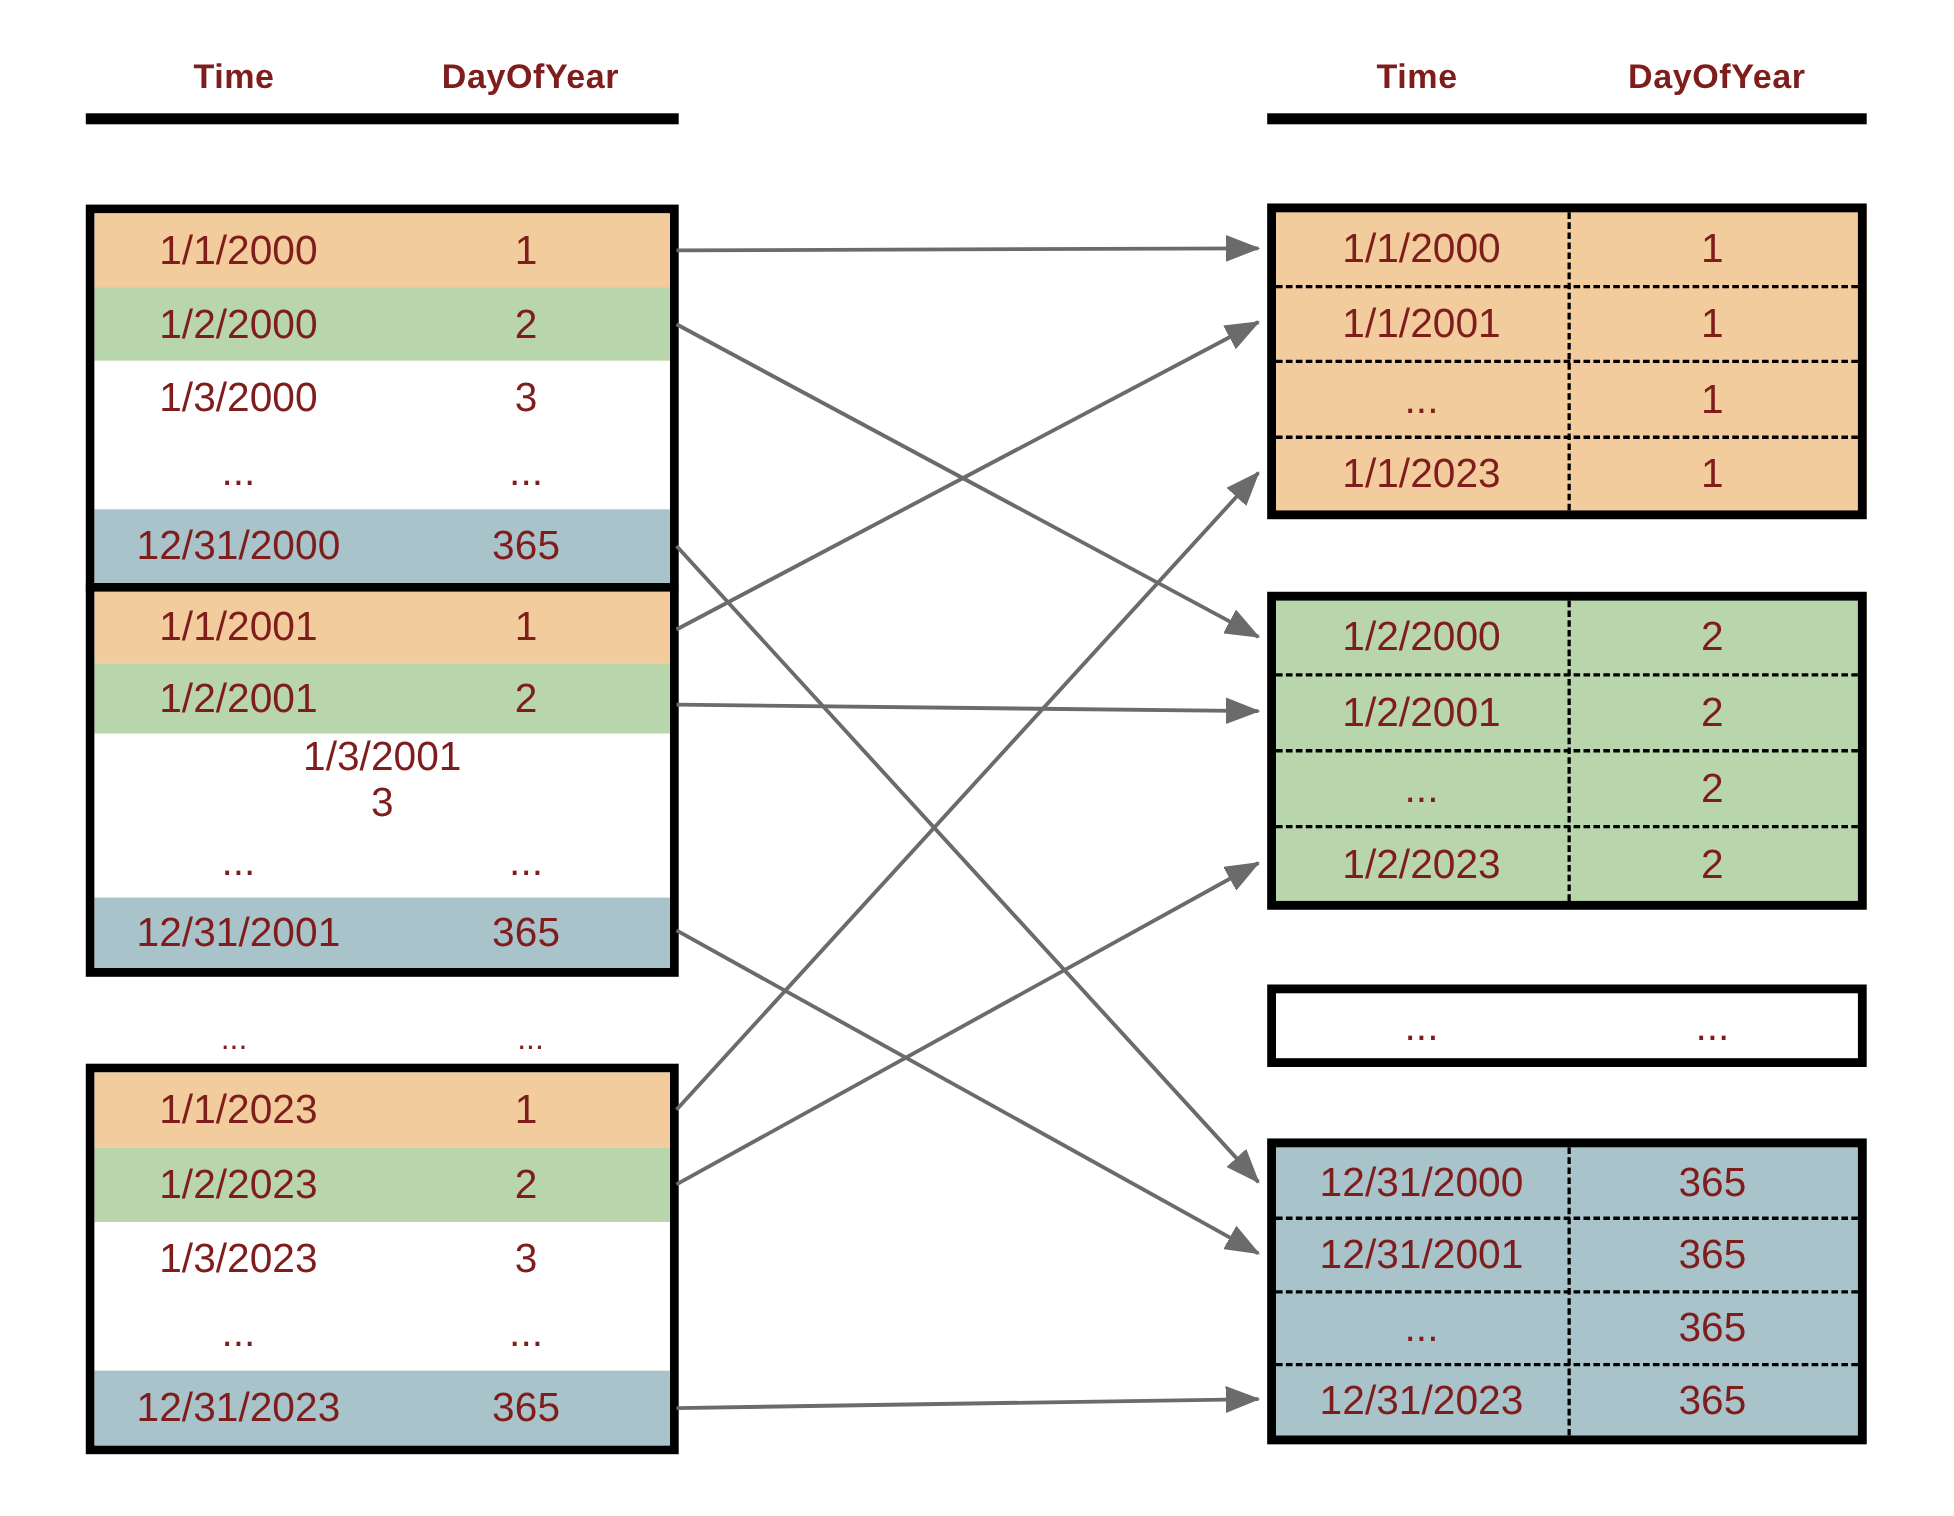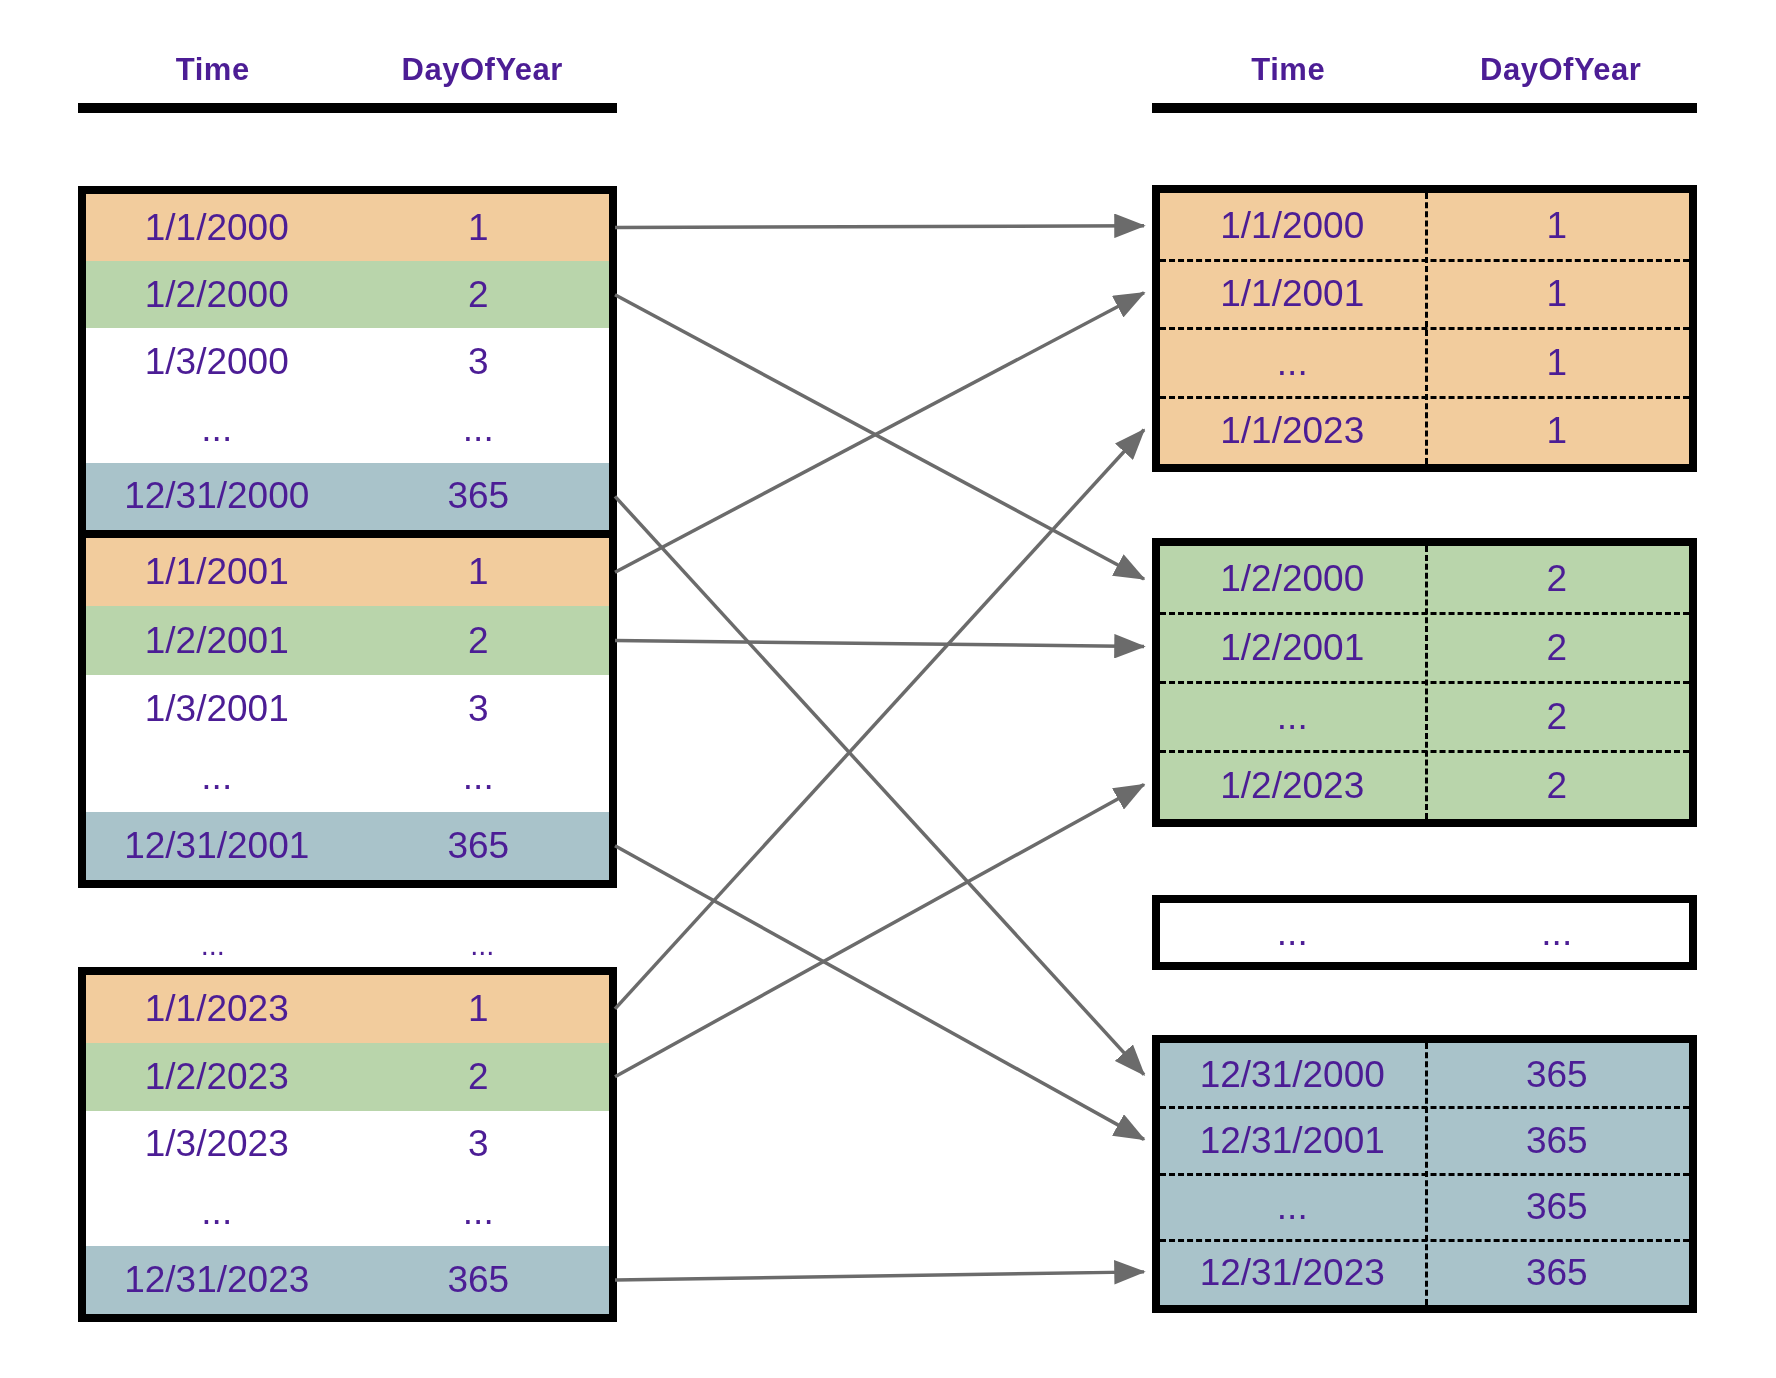--- a/index.html
+++ b/index.html
@@ -1,17 +1,17 @@
 <!DOCTYPE html>
 <html><head>
 <meta charset="utf-8">
 <style>
   html,body{margin:0;padding:0;background:#fff;}
   .canvas{position:relative;width:1776px;height:1378px;background:#ffffff;overflow:hidden;
-          font-family:"Liberation Sans", sans-serif;color:#4c1d95;}
+          font-family:"Liberation Sans", sans-serif;color:#7f1d1d;}
   .header{position:absolute;display:flex;height:44px;align-items:center;}
   .hcell{width:50%;text-align:center;font-weight:700;font-size:31px;letter-spacing:0.5px;}
   .lheader{left:78px;top:48px;width:539px;}
   .rheader{left:1152px;top:48px;width:545px;}
   .underline{position:absolute;height:10px;background:#000;}
   .lunderline{left:78px;top:103px;width:539px;}
   .runderline{left:1152px;top:103px;width:545px;}
 
   .lwrap{position:absolute;left:78px;top:186px;width:539px;}
   .lblock{box-sizing:border-box;border:8px solid #000;display:flex;flex-direction:column;background:#fff;}
@@ -77,21 +77,21 @@
       </div>
       <div class="lblock lblock1">
         <div class="trow" style="background: rgb(242, 204, 157);">
           <div class="cell tcol">1/1/2001</div>
           <div class="cell dcol">1</div>
         </div>
         <div class="trow" style="background: rgb(185, 213, 171);">
           <div class="cell tcol">1/2/2001</div>
           <div class="cell dcol">2</div>
         </div>
-        <div class="trow" style="background: rgb(255, 255, 255);">
+        <div class="trow" style="background: rgb(255, 255, 255); flex-direction: column;">
           <div class="cell tcol">1/3/2001</div>
           <div class="cell dcol">3</div>
         </div>
         <div class="trow" style="background: rgb(255, 255, 255);">
           <div class="cell tcol">...</div>
           <div class="cell dcol">...</div>
         </div>
         <div class="trow" style="background: rgb(169, 195, 202);">
           <div class="cell tcol">12/31/2001</div>
           <div class="cell dcol">365</div>

